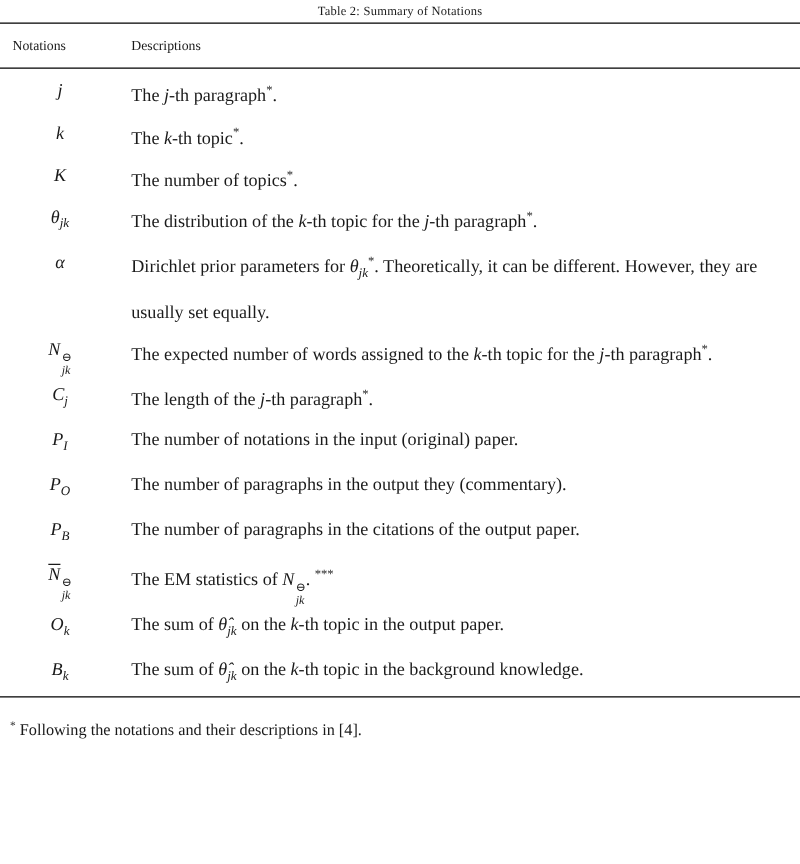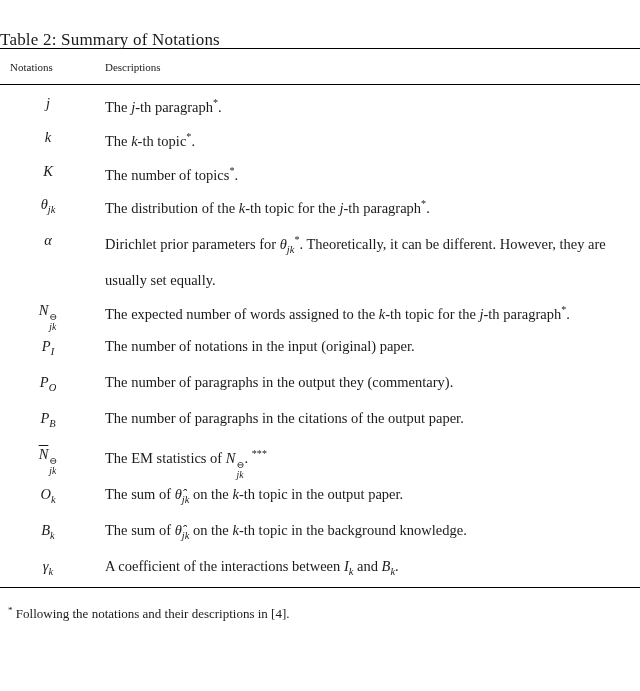--- a/index.html
+++ b/index.html
@@ -7,26 +7,26 @@
   body { width: 640px; }
   .page {
     width: 640px;
     height: 691px;
     background: #ffffff;
     color: #1a1a1a;
     font-family: "Liberation Serif", "DejaVu Serif", serif;
     overflow: hidden;
   }
   .caption {
-    font-size: 17px;
+    text-align: center;
+    font-size: 10px;
     line-height: 15px;
     padding-top: 2px;
     height: 18px;
     letter-spacing: 0.2px;
-    margin-top: 30px;
   }
   table.ntable {
     width: 100%;
     border-collapse: collapse;
     border-top: 1.6px solid #000;
     border-bottom: 1.6px solid #000;
     table-layout: fixed;
   }
   th {
     font-weight: normal;
@@ -103,20 +103,24 @@
         <td class="desc">Dirichlet prior parameters for <i>θ</i><sub><i>jk</i></sub><sup>*</sup>. Theoretically, it can be different. However, they are usually set equally.</td>
       </tr>
       <tr>
         <td class="not"><i>N</i><span class="stk">
               <span class="stk-sup">⊖</span>
               <span class="stk-sub"><i>jk</i></span>
             </span></td>
         <td class="desc">The expected number of words assigned to the <i>k</i>-th topic for the <i>j</i>-th paragraph<sup>*</sup>.</td>
       </tr>
       <tr>
+        <td class="not"><i>C</i><sub><i>j</i></sub></td>
+        <td class="desc">The length of the <i>j</i>-th paragraph<sup>*</sup>.</td>
+      </tr>
+      <tr>
         <td class="not"><i>P</i><sub><i>I</i></sub></td>
         <td class="desc">The number of notations in the input (original) paper.</td>
       </tr>
       <tr>
         <td class="not"><i>P</i><sub><i>O</i></sub></td>
         <td class="desc">The number of paragraphs in the output they (commentary).</td>
       </tr>
       <tr>
         <td class="not"><i>P</i><sub><i>B</i></sub></td>
         <td class="desc">The number of paragraphs in the citations of the output paper.</td>
@@ -132,24 +136,20 @@
             </span>. <sup>***</sup></td>
       </tr>
       <tr>
         <td class="not"><i>O</i><sub><i>k</i></sub></td>
         <td class="desc">The sum of <i>θ̂</i><sub><i>jk</i></sub> on the <i>k</i>-th topic in the output paper.</td>
       </tr>
       <tr>
         <td class="not"><i>B</i><sub><i>k</i></sub></td>
         <td class="desc">The sum of <i>θ̂</i><sub><i>jk</i></sub> on the <i>k</i>-th topic in the background knowledge.</td>
       </tr>
-      <tr>
-        <td class="not"><i>γ</i><sub><i>k</i></sub></td>
-        <td class="desc">A coefficient of the interactions between <i>I</i><sub><i>k</i></sub> and <i>B</i><sub><i>k</i></sub>.</td>
-      </tr>
     </tbody>
   </table>
 
   <div class="footnotes">
     <div class="fn"><sup>*</sup> Following the notations and their descriptions in [4].</div>
 
   </div>
 
 </div>
 

